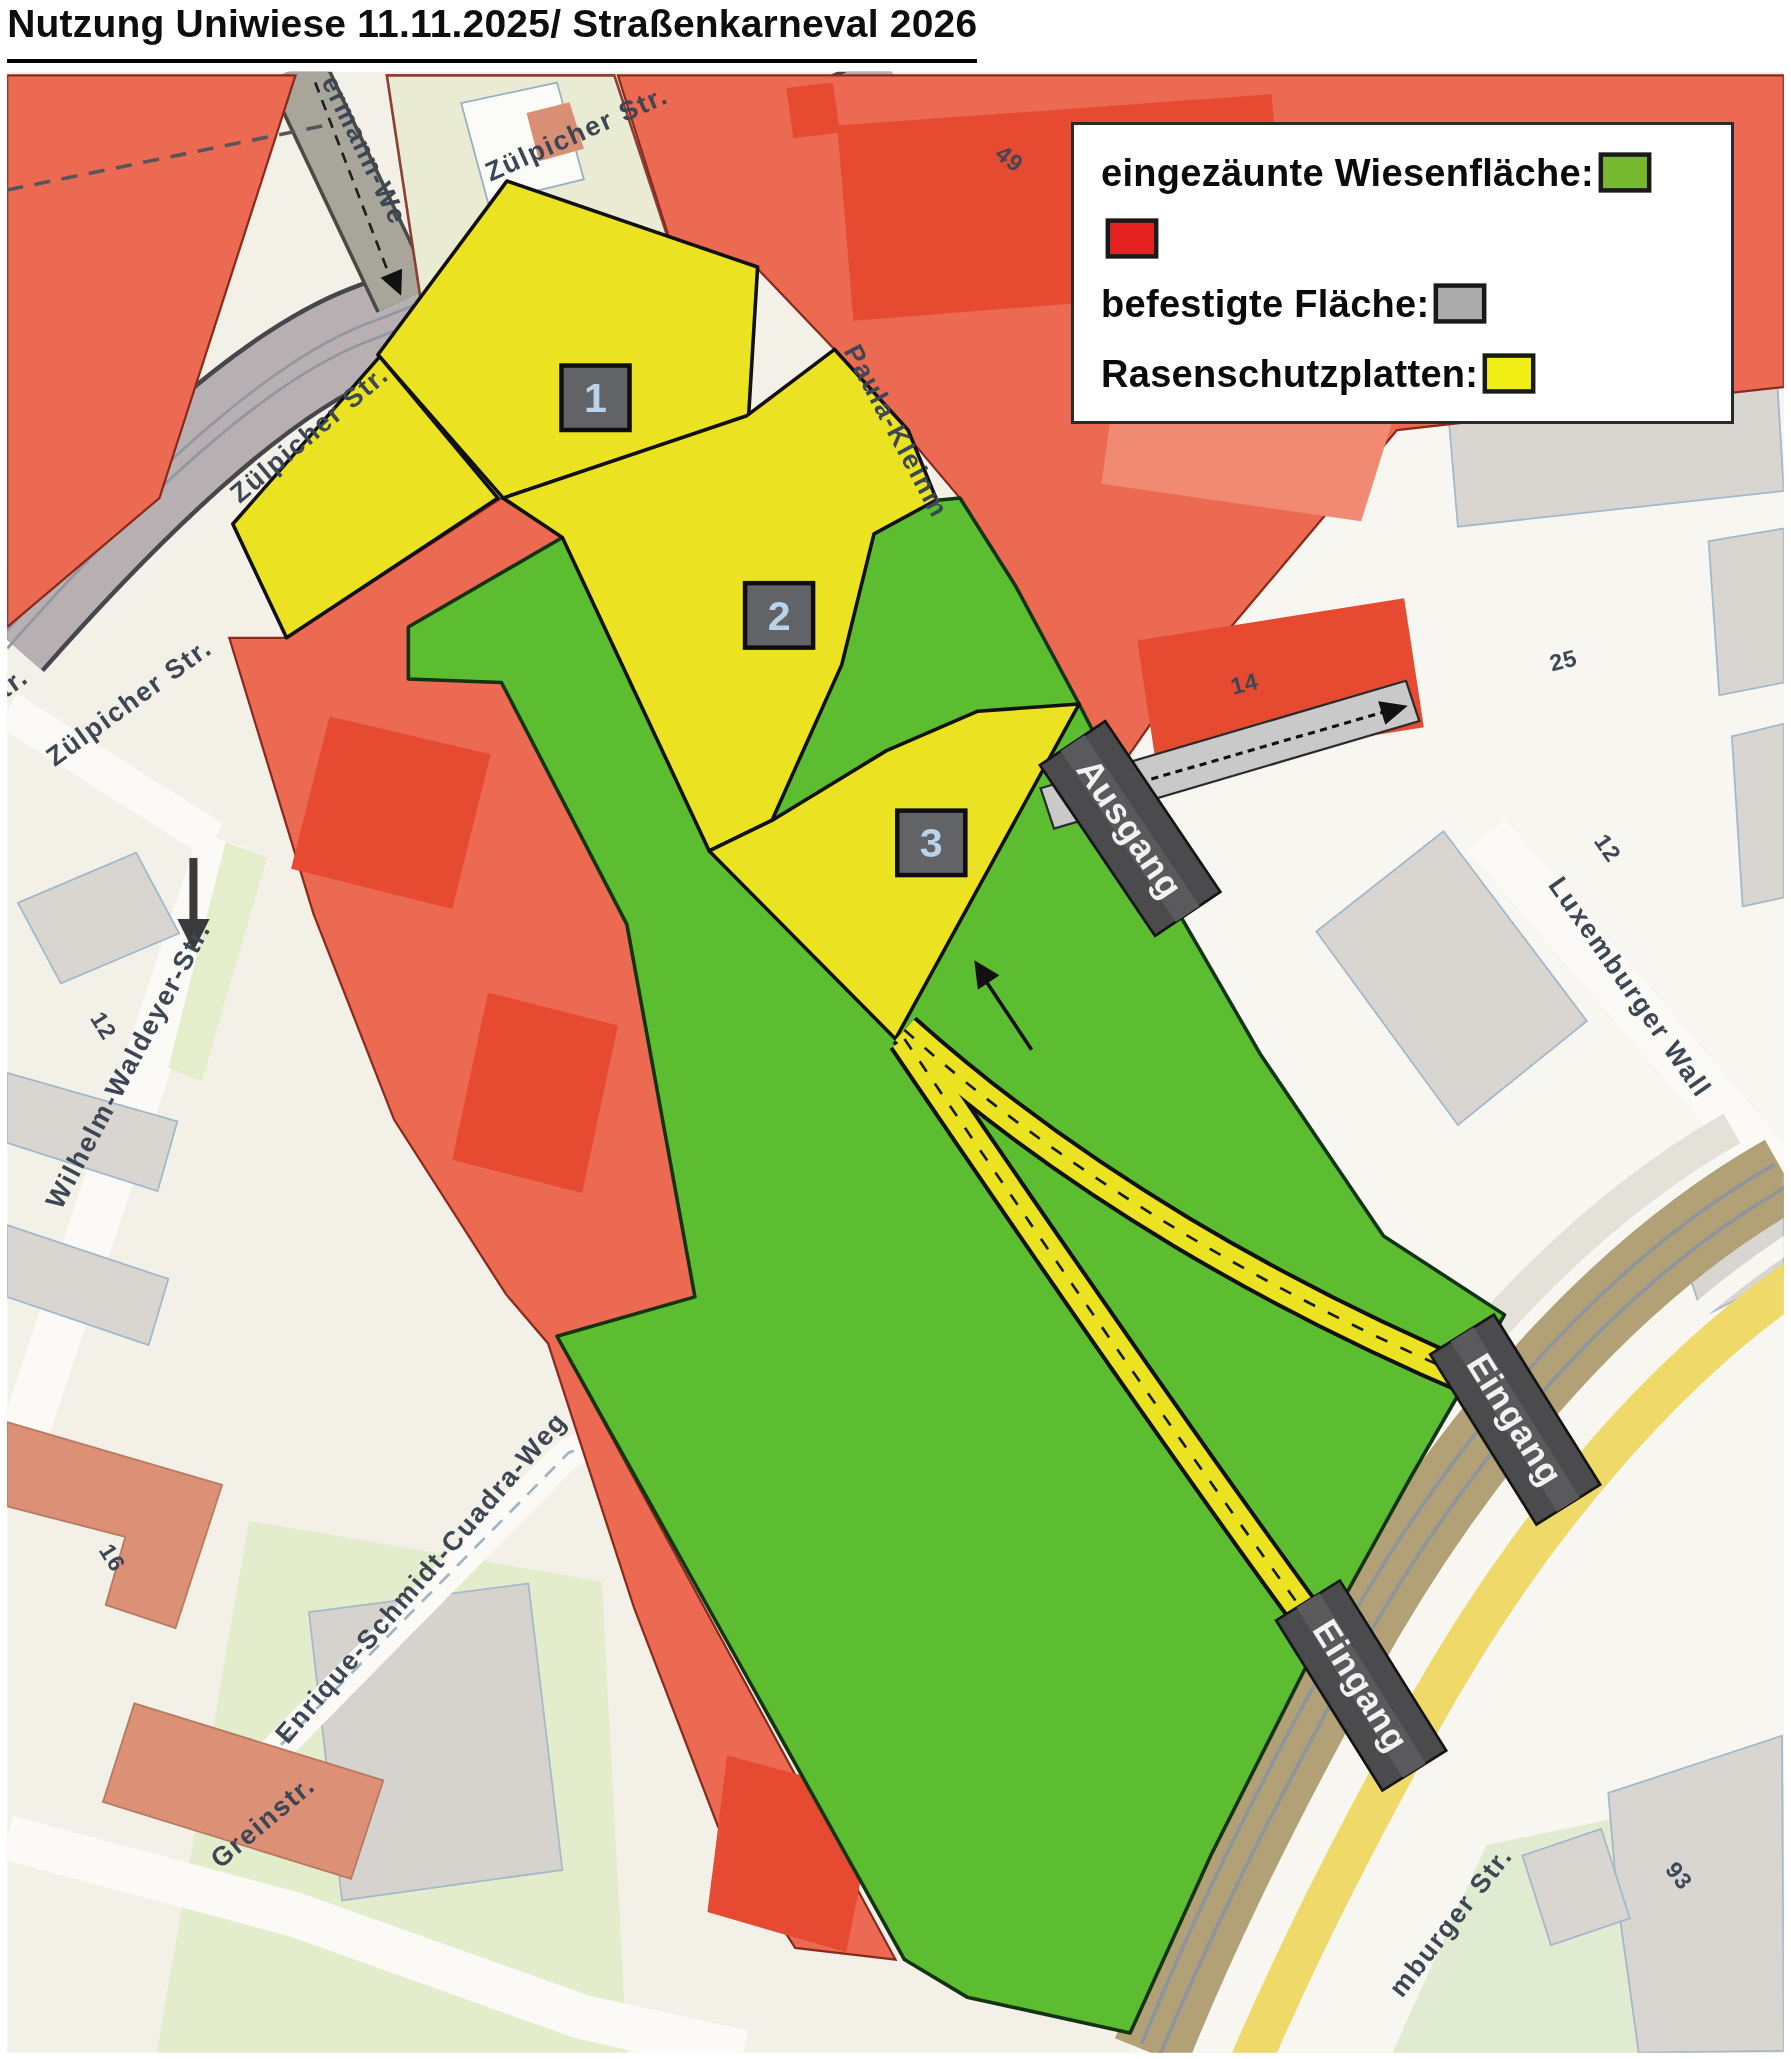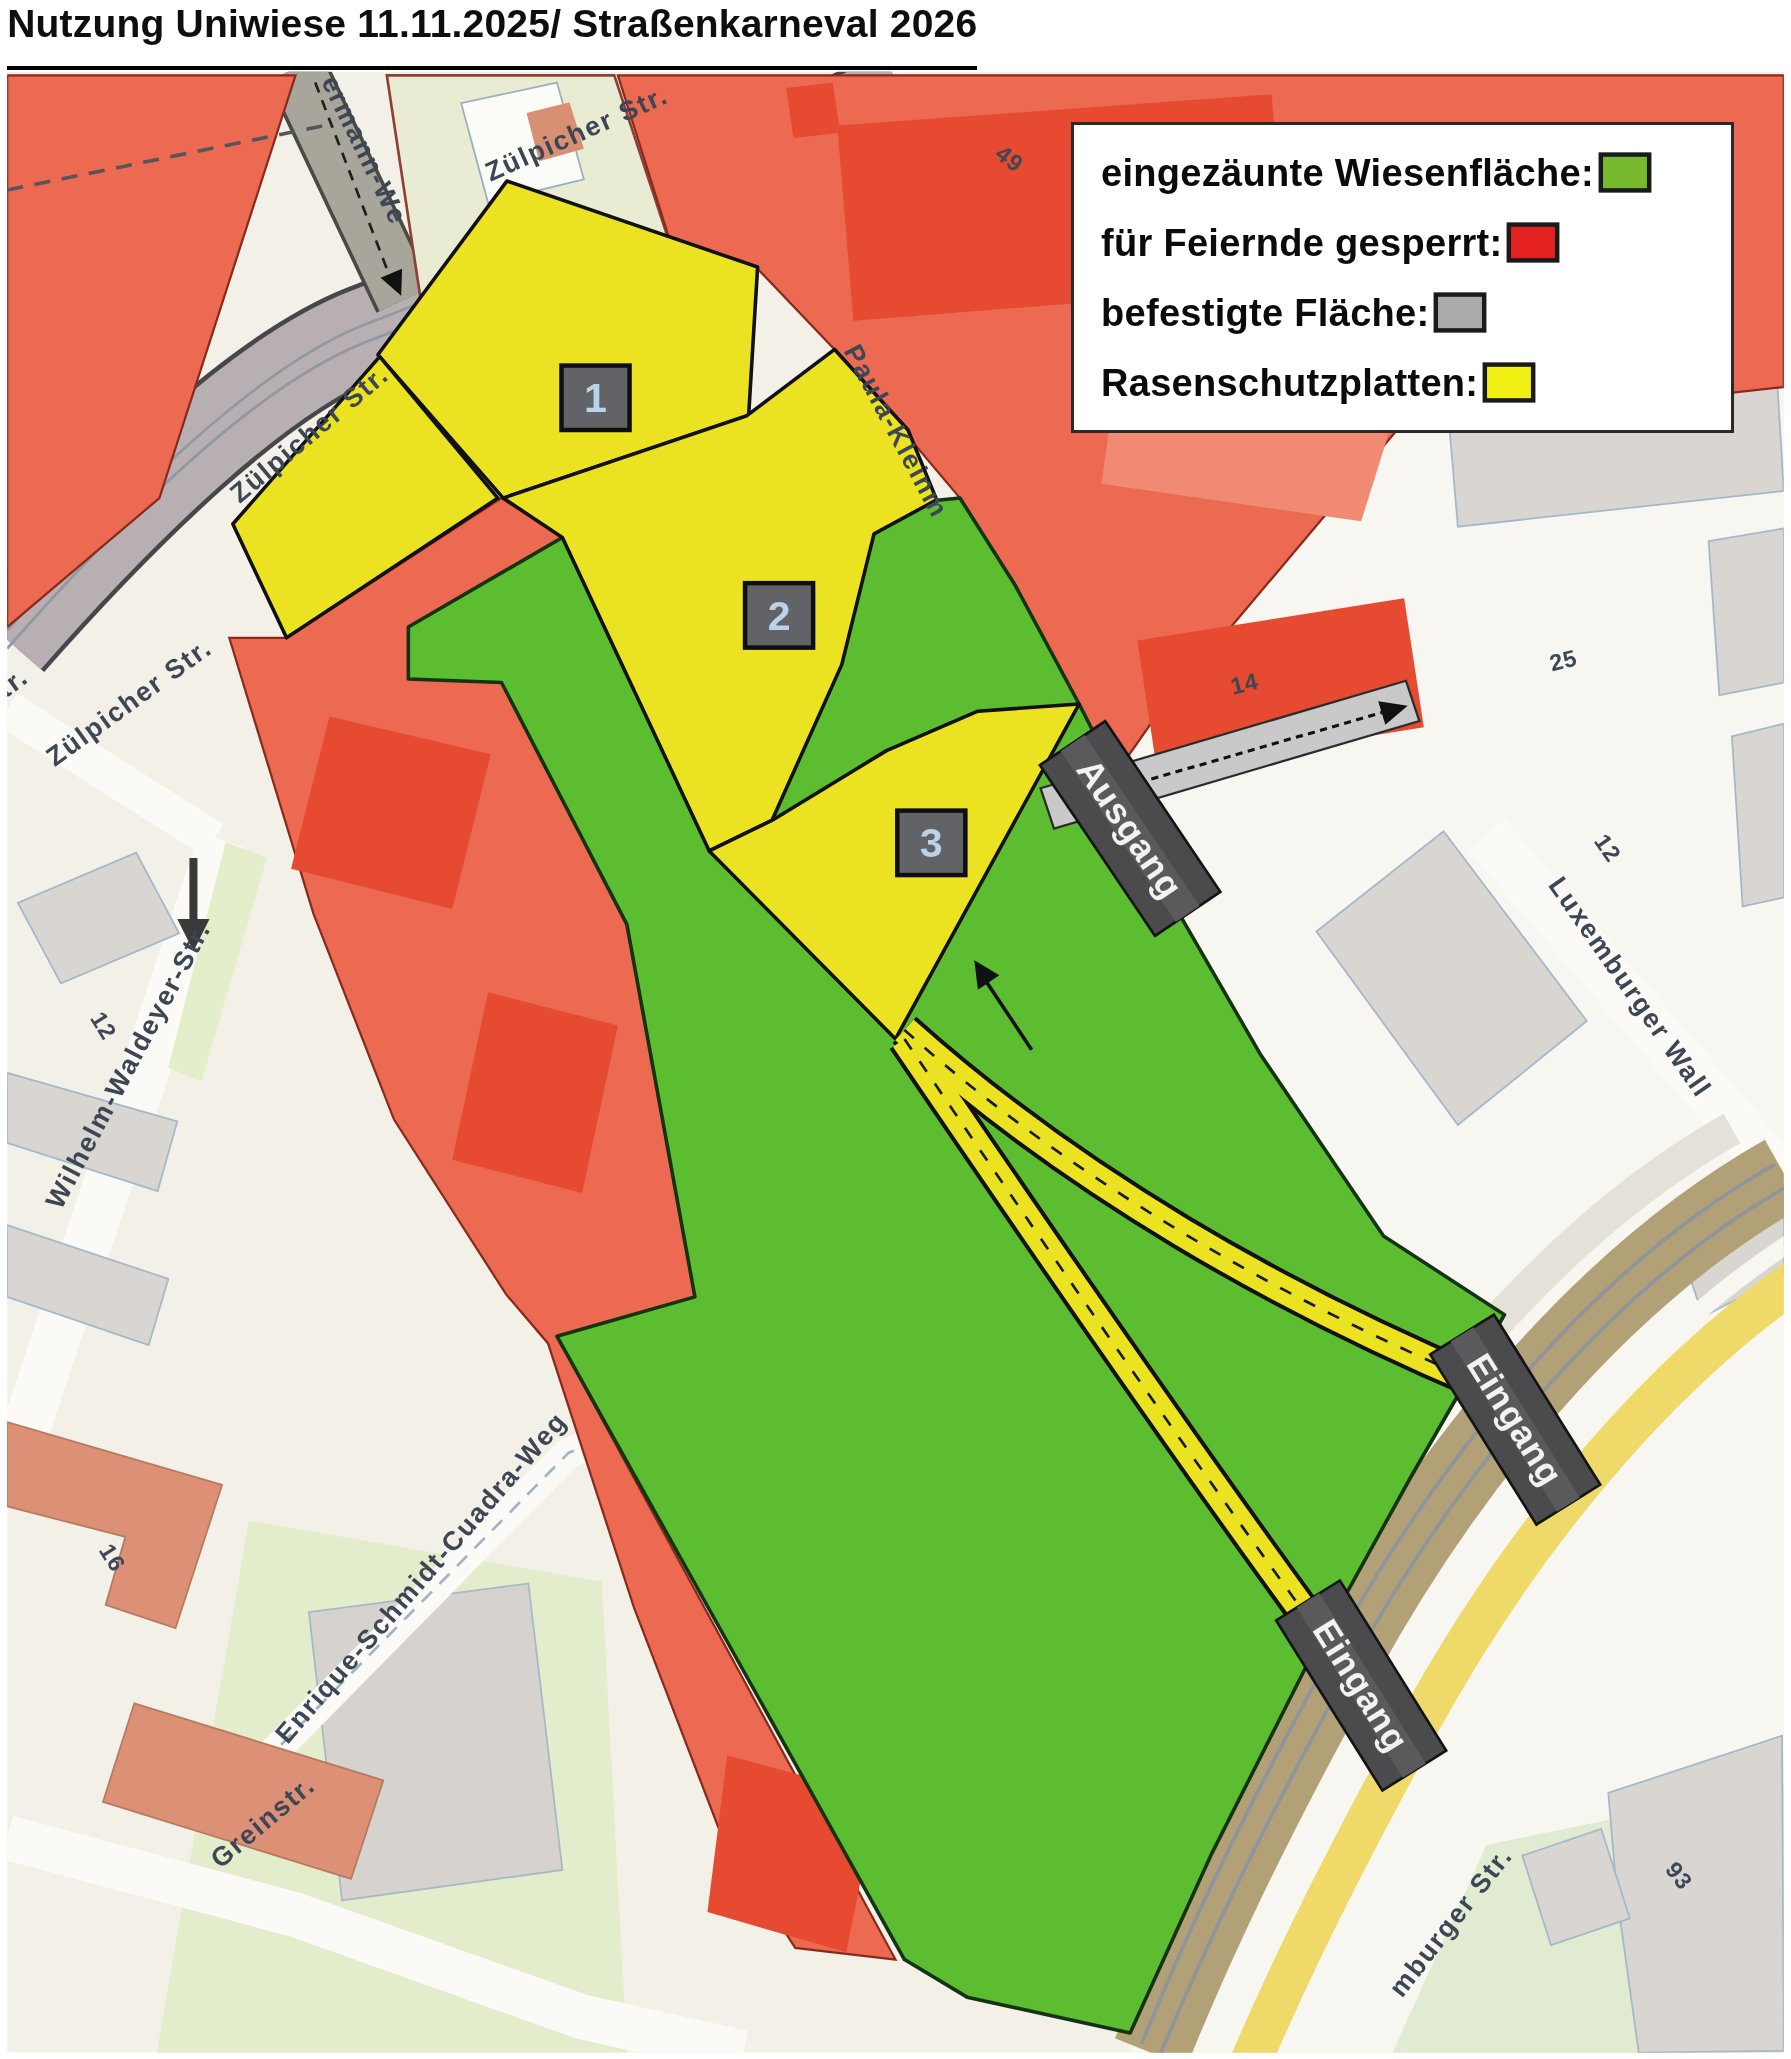--- a/index.html
+++ b/index.html
@@ -1,18 +1,18 @@
 <!DOCTYPE html>
 <html style="font-size:14.3px"><head>
 <meta charset="utf-8">
 <style>
   html,body{margin:0;padding:0;background:#ffffff;}
   body{width:1791px;height:2060px;position:relative;font-family:"Liberation Sans","DejaVu Sans",sans-serif;}
   #page-title{position:absolute;left:7.2px;top:1.8px;font-size:39px;font-weight:700;color:#0e0e0e;
-    border-bottom:4.5px solid #000;padding-bottom:20px;letter-spacing:0.2px;z-index:5;white-space:nowrap;}
+    border-bottom:4.5px solid #000;padding-bottom:13px;letter-spacing:0.2px;z-index:5;white-space:nowrap;}
   #map-svg{position:absolute;left:0;top:0;width:1791px;height:2060px;z-index:1;}
   #legend{position:absolute;left:1071px;top:122px;width:663px;box-sizing:border-box;z-index:6;
     background:#ffffff;border:3.6px solid #2a2a2a;padding:21.5px 27px;display:flex;flex-direction:column;gap:18px;}
   .legend-row{display:flex;align-items:center;}
   .legend-label{font-size:38px;font-weight:700;color:#0b0b0b;letter-spacing:0.3px;line-height:52px;white-space:nowrap;}
   .legend-swatch{width:56px;height:43px;margin-left:2.7px;flex:0 0 auto;}
   svg text{font-family:"Liberation Sans","DejaVu Sans",sans-serif;}
   .street-label{font-size:30px;font-weight:600;fill:#3d4654;letter-spacing:2px;}
   .house-number{font-size:26px;font-weight:600;fill:#3e4758;letter-spacing:1px;}
   .gate-text{font-size:40px;font-weight:700;fill:#f2f2f2;letter-spacing:1px;}
@@ -203,21 +203,20 @@
 </svg>
 
 <div id="legend">
   <div class="legend-row">
     <span class="legend-label">eingezäunte Wiesenfläche:</span>
     <svg class="legend-swatch" viewBox="0 0 62 48">
       <rect x="4" y="4" width="54" height="40" stroke="#1a1a1a" stroke-width="5" fill="#76b92e"></rect>
     </svg>
   </div>
   <div class="legend-row">
-    <span class="legend-label">für Feiernde gesperrt:</span>
     <svg class="legend-swatch" viewBox="0 0 62 48">
       <rect x="4" y="4" width="54" height="40" stroke="#1a1a1a" stroke-width="5" fill="#e52222"></rect>
     </svg>
   </div>
   <div class="legend-row">
     <span class="legend-label">befestigte Fläche:</span>
     <svg class="legend-swatch" viewBox="0 0 62 48">
       <rect x="4" y="4" width="54" height="40" stroke="#1a1a1a" stroke-width="5" fill="#ababab"></rect>
     </svg>
   </div>

